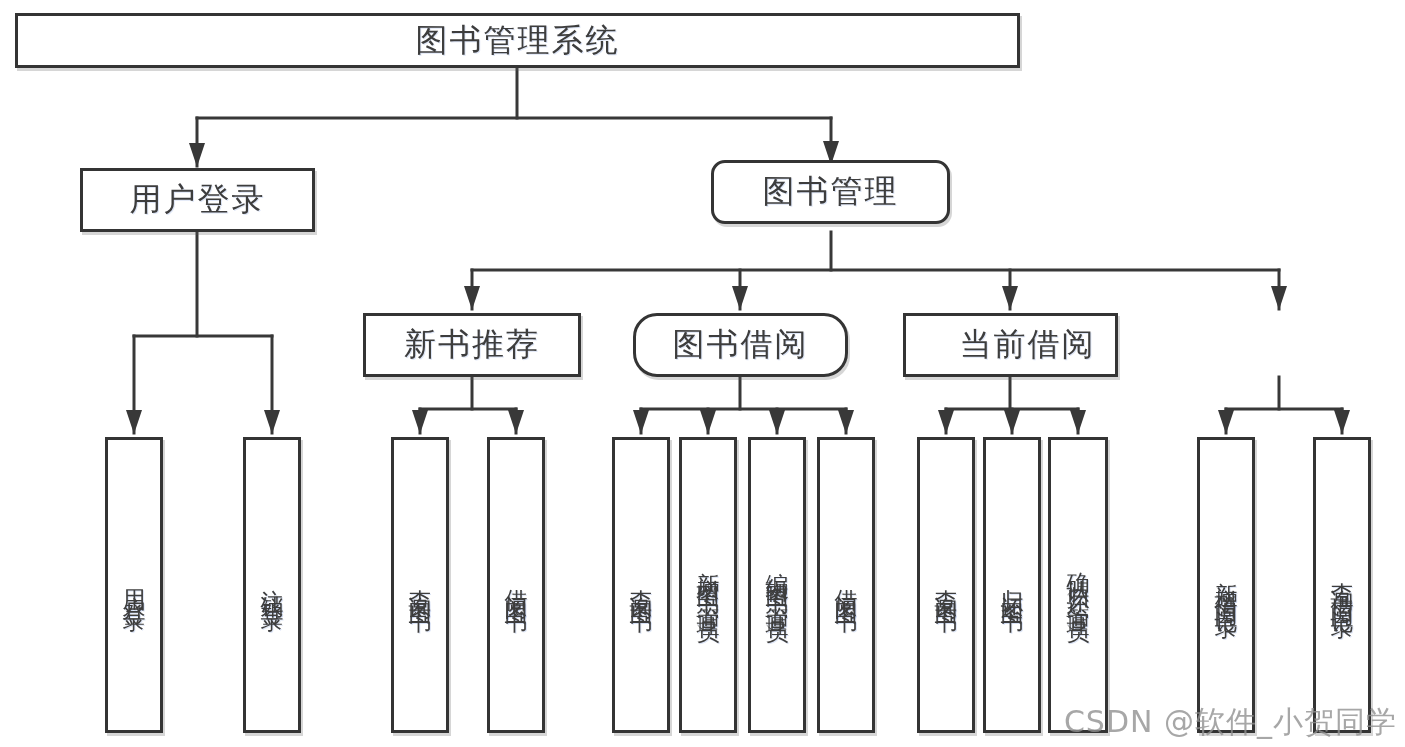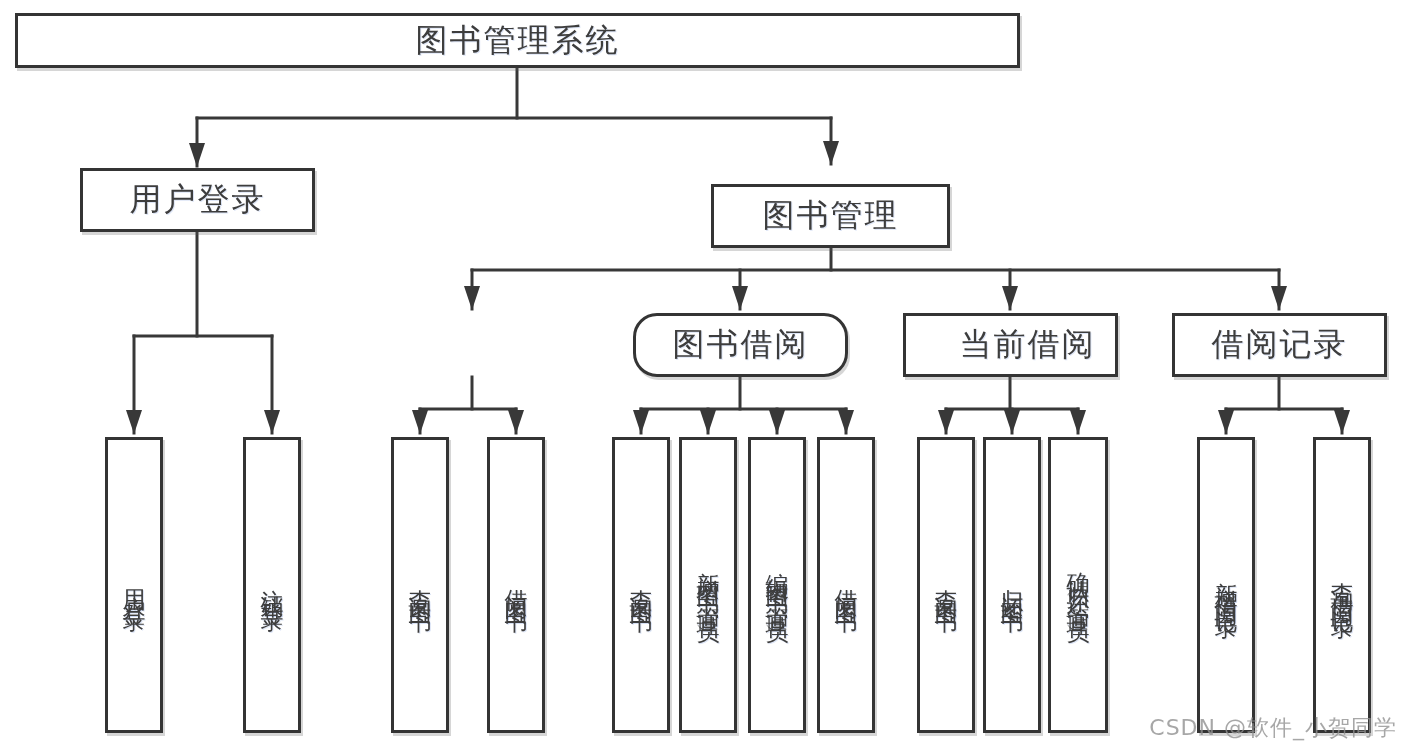--- a/index.html
+++ b/index.html
@@ -44,21 +44,21 @@
     writing-mode: vertical-rl;
     text-orientation: mixed;
     font-size: 23px;
     letter-spacing: 7px;
     line-height: 1;
     white-space: nowrap;
   }
   
   .n-root           { left: 15px;   top: 13px;  width: 1005px; height: 55px; }
   .n-user-login     { left: 80px;   top: 168px; width: 235px;  height: 64px; }
-  .n-book-mgmt      { left: 711px;  top: 184px; width: 239px;  height: 64px; }
+  .n-book-mgmt      { left: 711px;  top: 160px; width: 239px;  height: 64px; border-radius: 14px; }
   .n-new-book-rec   { left: 363px;  top: 313px; width: 218px;  height: 64px; }
   .n-book-borrow    { left: 633px;  top: 313px; width: 215px;  height: 64px; border-radius: 24px; }
   .n-current-borrow { left: 903px;  top: 313px; width: 215px;  height: 64px; padding-left: 34px; }
   .n-borrow-record  { left: 1172px; top: 313px; width: 215px;  height: 64px; }
   .leaf { top: 437px; width: 58px; height: 296px; }
   .l-user-login     { left: 105px; }
   .l-logout         { left: 243px; }
   .l-query-book-1   { left: 391px; }
   .l-borrow-book-1  { left: 487px; }
   .l-query-book-2   { left: 612px; }
@@ -68,21 +68,21 @@
   .l-query-book-3   { left: 917px; }
   .l-return-book    { left: 983px; }
   .l-confirm-return { left: 1048px; width: 60px; }
   .l-add-record     { left: 1197px; }
   .l-query-record   { left: 1313px; }
   .watermark {
     position: absolute;
     right: 8px;
     bottom: 4px;
     z-index: 5;
-    font-size: 22px;
+    font-size: 30px;
     color: rgba(145,145,145,0.8);
     letter-spacing: 1px;
     white-space: nowrap;
   }
 </style>
 </head>
 <body>
 
 <div class="canvas">
 
@@ -147,29 +147,29 @@
     <span class="lbl">图书管理系统</span>
   </div>
 
   <div class="node n-user-login">
     <span class="lbl">用户登录</span>
   </div>
   <div class="node n-book-mgmt">
     <span class="lbl">图书管理</span>
   </div>
 
+  <div class="node n-new-book-rec">
+    <span class="lbl">新书推荐</span>
+  </div>
   <div class="node n-book-borrow">
     <span class="lbl">图书借阅</span>
   </div>
   <div class="node n-current-borrow">
     <span class="lbl">当前借阅</span>
   </div>
-  <div class="node n-borrow-record">
-    <span class="lbl">借阅记录</span>
-  </div>
 
   <div class="node vnode leaf l-user-login">
     <span class="lbl">用户登录</span>
   </div>
   <div class="node vnode leaf l-logout">
     <span class="lbl">注销登录</span>
   </div>
 
   <div class="node vnode leaf l-query-book-1">
     <span class="lbl">查询图书</span>

